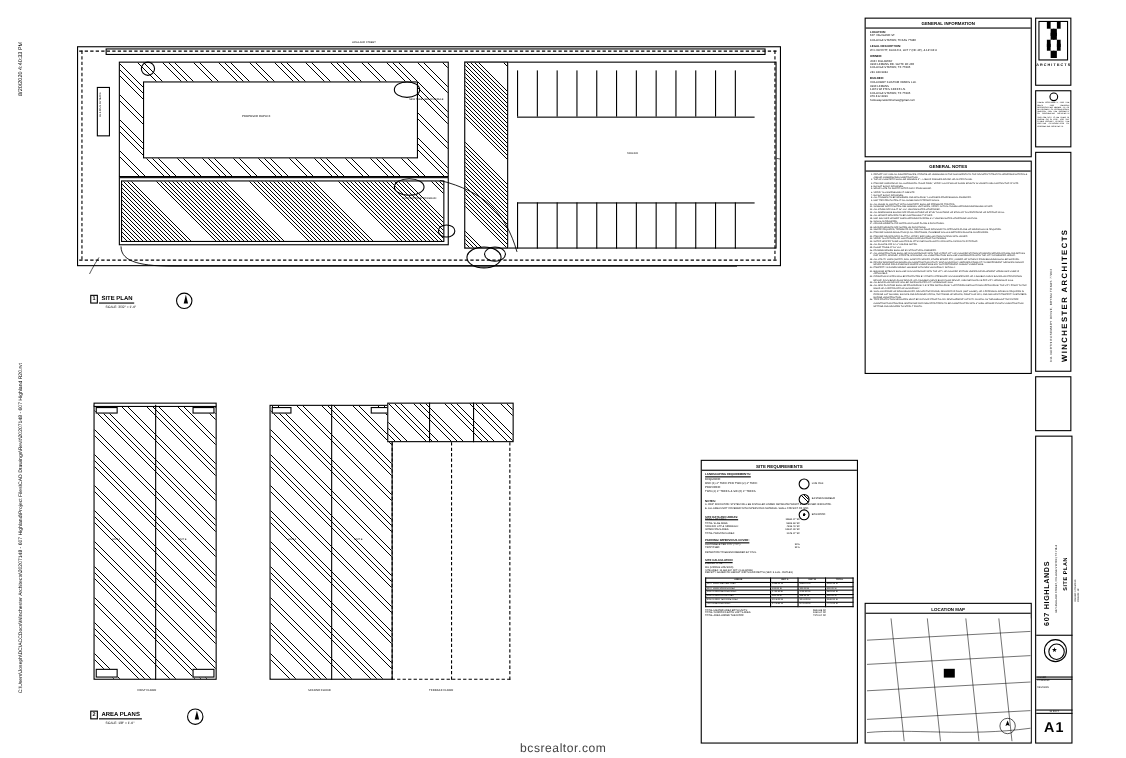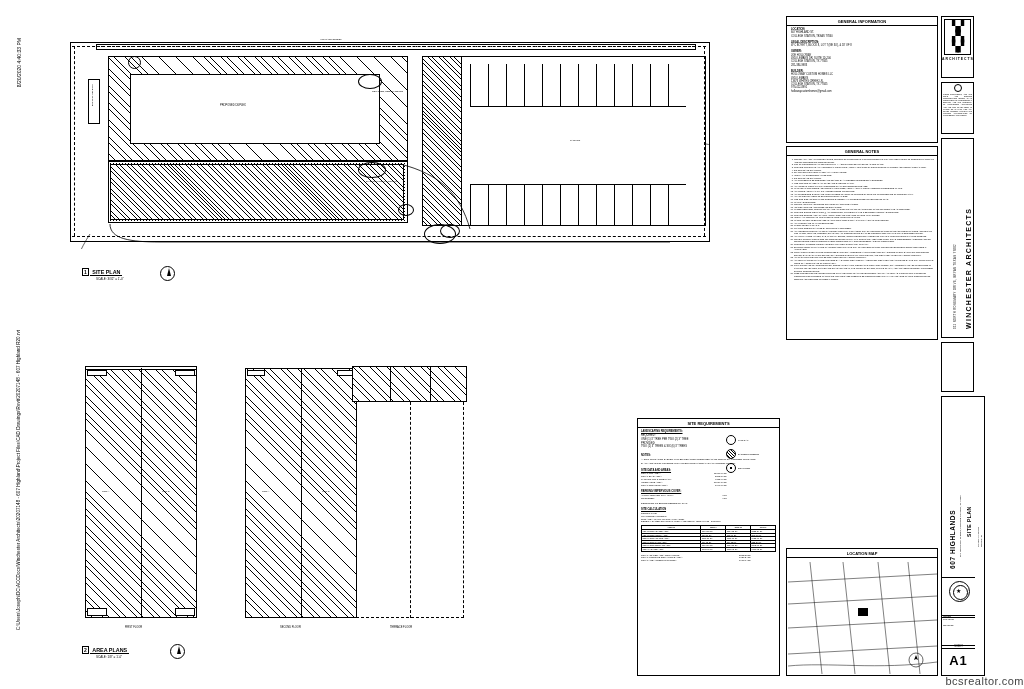--- a/index.html
+++ b/index.html
@@ -61,26 +61,26 @@
   ol.notes{margin:0;padding:0 2px 0 7px;list-style:decimal;}
   ol.notes li{font-size:2.05px;line-height:2.65px;margin:0;padding:0;}
 
   
   #logoblock{position:absolute;left:941px;top:16px;width:33px;height:62px;}
   .logoglyph{font-family:"DejaVu Sans Mono",monospace;font-size:11px;line-height:10px;letter-spacing:-1px;font-weight:bold;text-align:center;}
   .vname{font-size:7px;letter-spacing:1.3px;font-weight:bold;}
   .vsub{font-size:2.7px;letter-spacing:.4px;}
 
   
-  #titleblock{position:absolute;left:941px;top:396px;width:44px;height:280px;}
+  #titleblock{position:absolute;left:941px;top:396px;width:34px;height:280px;}
 
   .sheetnum{font-size:13px;font-weight:bold;text-align:center;letter-spacing:1px;}
 
   
-  #watermark{position:absolute;left:0;bottom:2px;width:1024px;text-align:right;font-size:11px;color:#444;letter-spacing:.5px;}
+  #watermark{position:absolute;left:0;bottom:2px;width:1024px;text-align:center;font-size:11px;color:#444;letter-spacing:.5px;}
 
   
   table.t{border-collapse:collapse;width:100%;}
   table.t td,table.t th{border:0.4px solid #000;font-size:2.1px;line-height:2.6px;padding:0 .5px;}
 
   .seal{position:absolute;border:1px solid #000;border-radius:50%;}
 </style>
 </head>
 <body>
 

